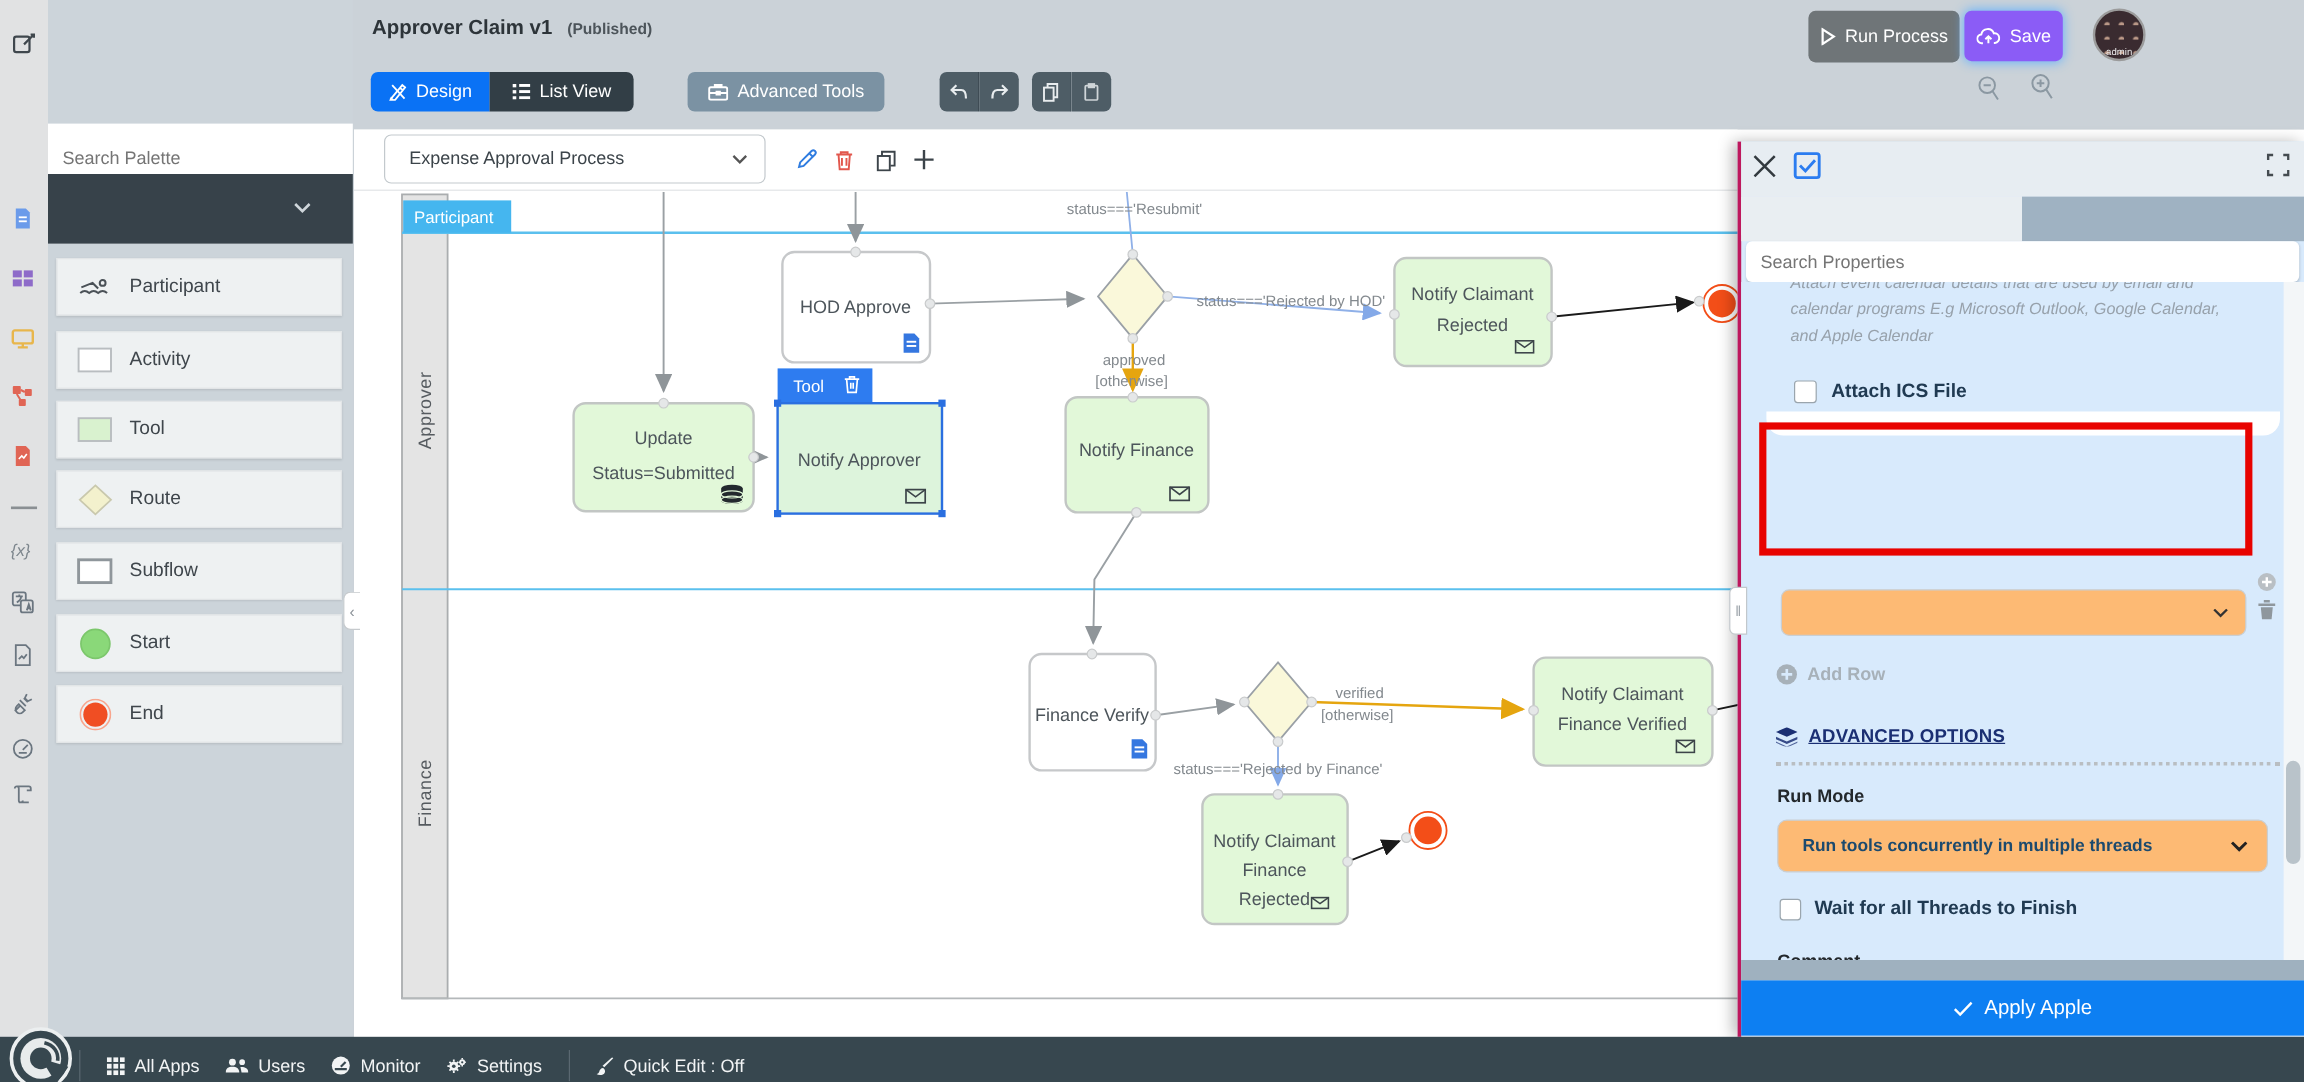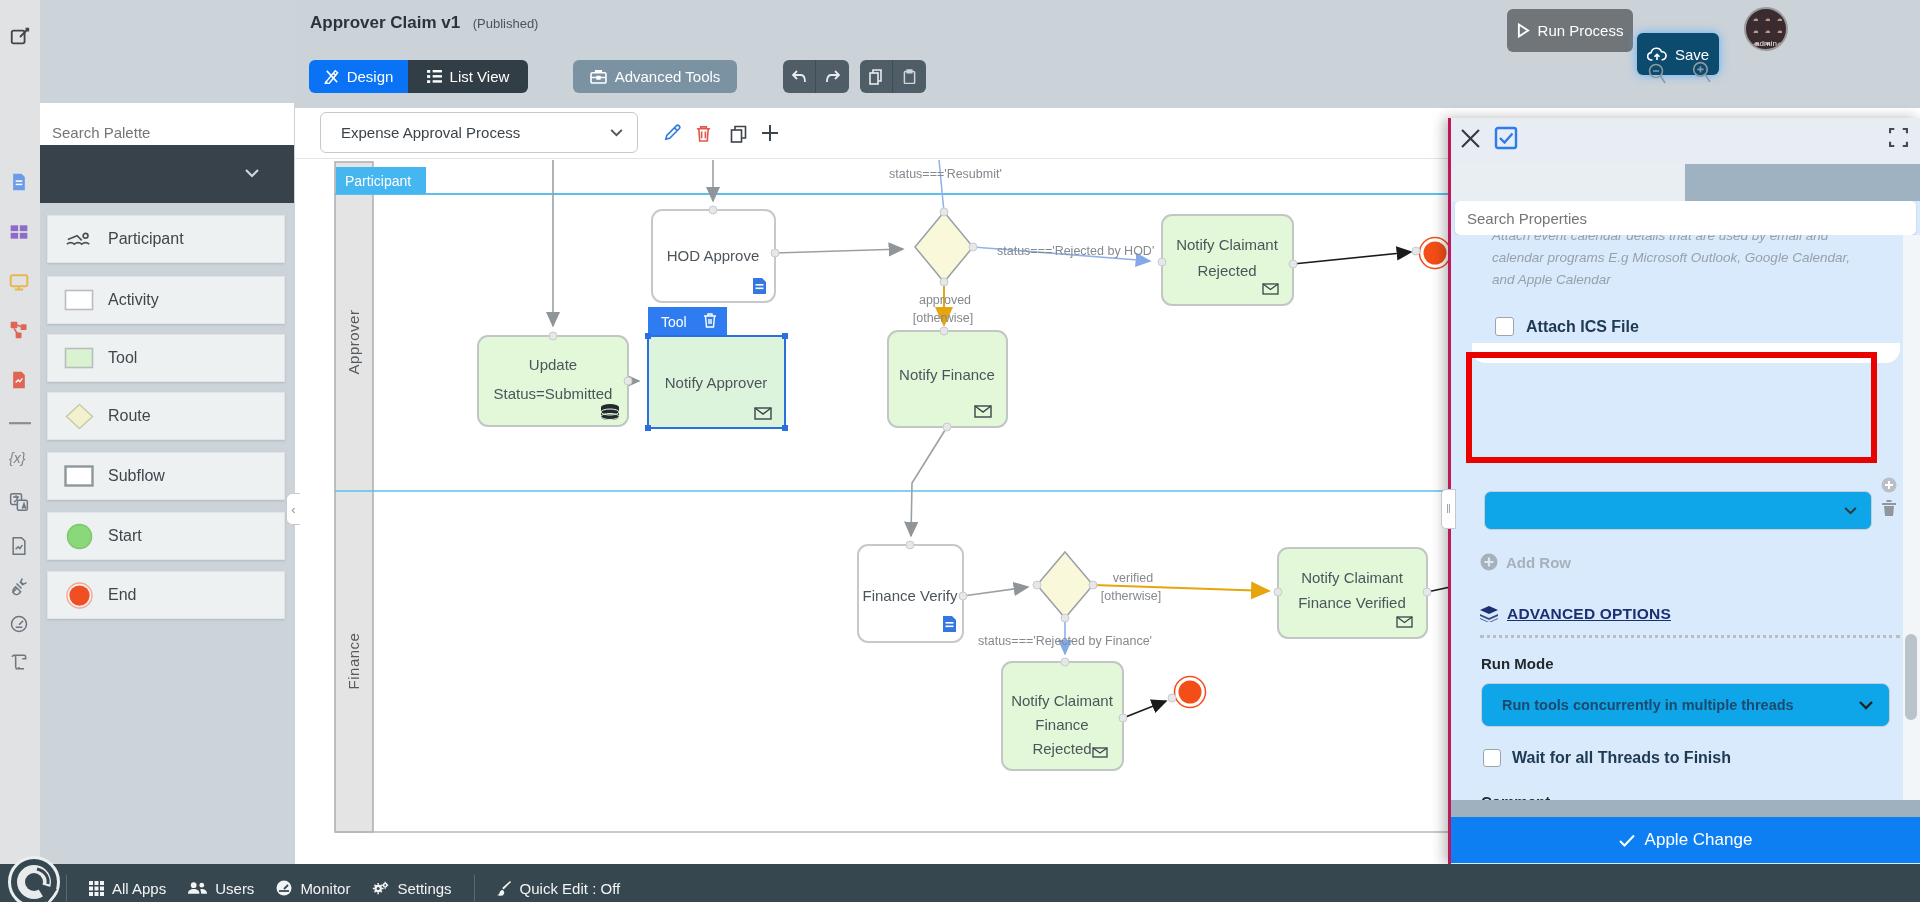--- a/index.html
+++ b/index.html
@@ -2,25 +2,25 @@
 <html><head>
 <meta charset="utf-8">
 <style>
   html,body{margin:0;padding:0;width:1920px;height:902px;overflow:hidden;
     font-family:"Liberation Sans","DejaVu Sans",sans-serif;background:#cbd2d8;}
   .abs{position:absolute;}
   .row{display:flex;align-items:center;}
   svg{display:block;}
   
   .app-title{font-size:17px;font-weight:bold;color:#2d3439;}
-  .app-badge{font-size:13px;color:#4c545a;margin-left:8px;font-weight:normal;}
+  .app-badge{font-size:13px;color:#4c545a;margin-left:8px;font-weight:bold;}
   .btn{display:inline-flex;align-items:center;justify-content:center;gap:8px;border-radius:6px;
        color:#fff;font-size:15px;cursor:pointer;box-sizing:border-box;}
   .btn-run{background:#6f7578;}
-  .btn-save{background:#0c4a6e;box-shadow:0 0 10px #5fb0ff;margin-top:24px;}
+  .btn-save{background:#8b5cf6;box-shadow:0 0 10px #5fb0ff;}
   .btn-design{background:#0a72f5;border-radius:6px 0 0 6px;}
   .btn-list{background:#323e46;border-radius:0 6px 6px 0;}
   .btn-adv{background:#7b92a3;}
   .btn-dark{background:#4e5d66;}
   
   .rail{left:0;top:0;width:40px;height:864px;background:#e1e2e3;border-right:1px solid #cfd0d1;}
   .rail .ic{position:absolute;left:9px;width:22px;height:22px;color:#6b7680;}
   
   .palette{left:40px;top:0;width:254px;height:864px;background:#ccd4da;}
   .pal-logo{left:0;top:0;width:254px;height:103px;background:#e2463c;color:#fff;}
@@ -44,21 +44,21 @@
   .tab{height:32px;display:flex;align-items:center;justify-content:center;gap:8px;font-size:15px;cursor:pointer;}
   .tab-props{background:#e9eef2;color:#2f7de1;}
   .tab-map{background:#9fb2c2;color:#16324c;font-weight:bold;}
   .p-search{left:4px;top:83px;width:461px;height:34px;background:#fff;border-radius:5px;box-shadow:0 1px 2px rgba(0,0,0,.15);}
   .p-search input{width:100%;height:100%;border:none;outline:none;background:transparent;border-radius:5px;
       font:15px "Liberation Sans",sans-serif;color:#5b6770;padding:0 0 0 12px;box-sizing:border-box;}
   .desc{font-style:italic;color:#97a1ab;font-size:13.5px;line-height:22px;}
   .chk{background:#fff;border:1.5px solid #9aa5ad;border-radius:3px;}
   .blab{font-size:16px;font-weight:bold;color:#203a52;}
   .redbox{left:1466px;top:352px;width:411px;height:111px;border:6px solid #e80300;box-sizing:border-box;z-index:6;}
-  .pselect{background:#0ea5e9;border:1px solid #c9ced2;border-radius:7px;display:flex;align-items:center;
+  .pselect{background:#fdba74;border:1px solid #c9ced2;border-radius:7px;display:flex;align-items:center;
       justify-content:space-between;box-sizing:border-box;cursor:pointer;}
   .advhead{color:#1b2f73;font-weight:bold;font-size:15.5px;letter-spacing:.2px;text-decoration:underline;}
   .sublab{font-size:15px;font-weight:bold;color:#23282c;}
   .applybar{left:0;top:699px;width:469px;height:46px;background:#0d7ff2;color:#fff;font-size:17px;
       display:flex;align-items:center;justify-content:center;gap:10px;cursor:pointer;}
   
   .footer{left:0;top:864px;width:1920px;height:38px;background:#37474f;z-index:8;color:#fff;}
   .f-item{display:flex;align-items:center;gap:8px;font-size:15px;color:#f2f4f5;cursor:pointer;}
   .f-div{width:1px;height:26px;background:#5a6871;}
   
@@ -648,21 +648,21 @@
     </div>
   </div>
 
   <div class="abs" style="left:0;top:682px;width:469px;height:17px;background:#9fb1bf"></div>
   <div class="abs applybar">
     <span>
         <svg viewBox="0 0 16 13" width="16" height="13" fill="none" stroke="#fff" stroke-width="2">
           <path d="M1 7l4.5 4.5L15 1.5"></path>
         </svg>
       </span>
-    <span>Apple Change</span>
+    <span>Apply Apple</span>
   </div>
 </div>
 
 <div class="abs redbox"></div>
 
 <div class="abs" style="left:1441px;top:489px;width:13px;height:38px;background:#fff;border:1px solid #c2c8cc;border-radius:5px 0 0 5px;z-index:7;display:flex;align-items:center;justify-content:center;color:#9aa2a8;font-size:12px">‖</div>
 
 <div class="abs footer">
   <div class="abs" style="left:8px;top:-8px;width:46px;height:46px;border-radius:50%;background:#37474f;border:3px solid #eceff0;z-index:9">
     <svg viewBox="0 0 46 46" width="46" height="46">

